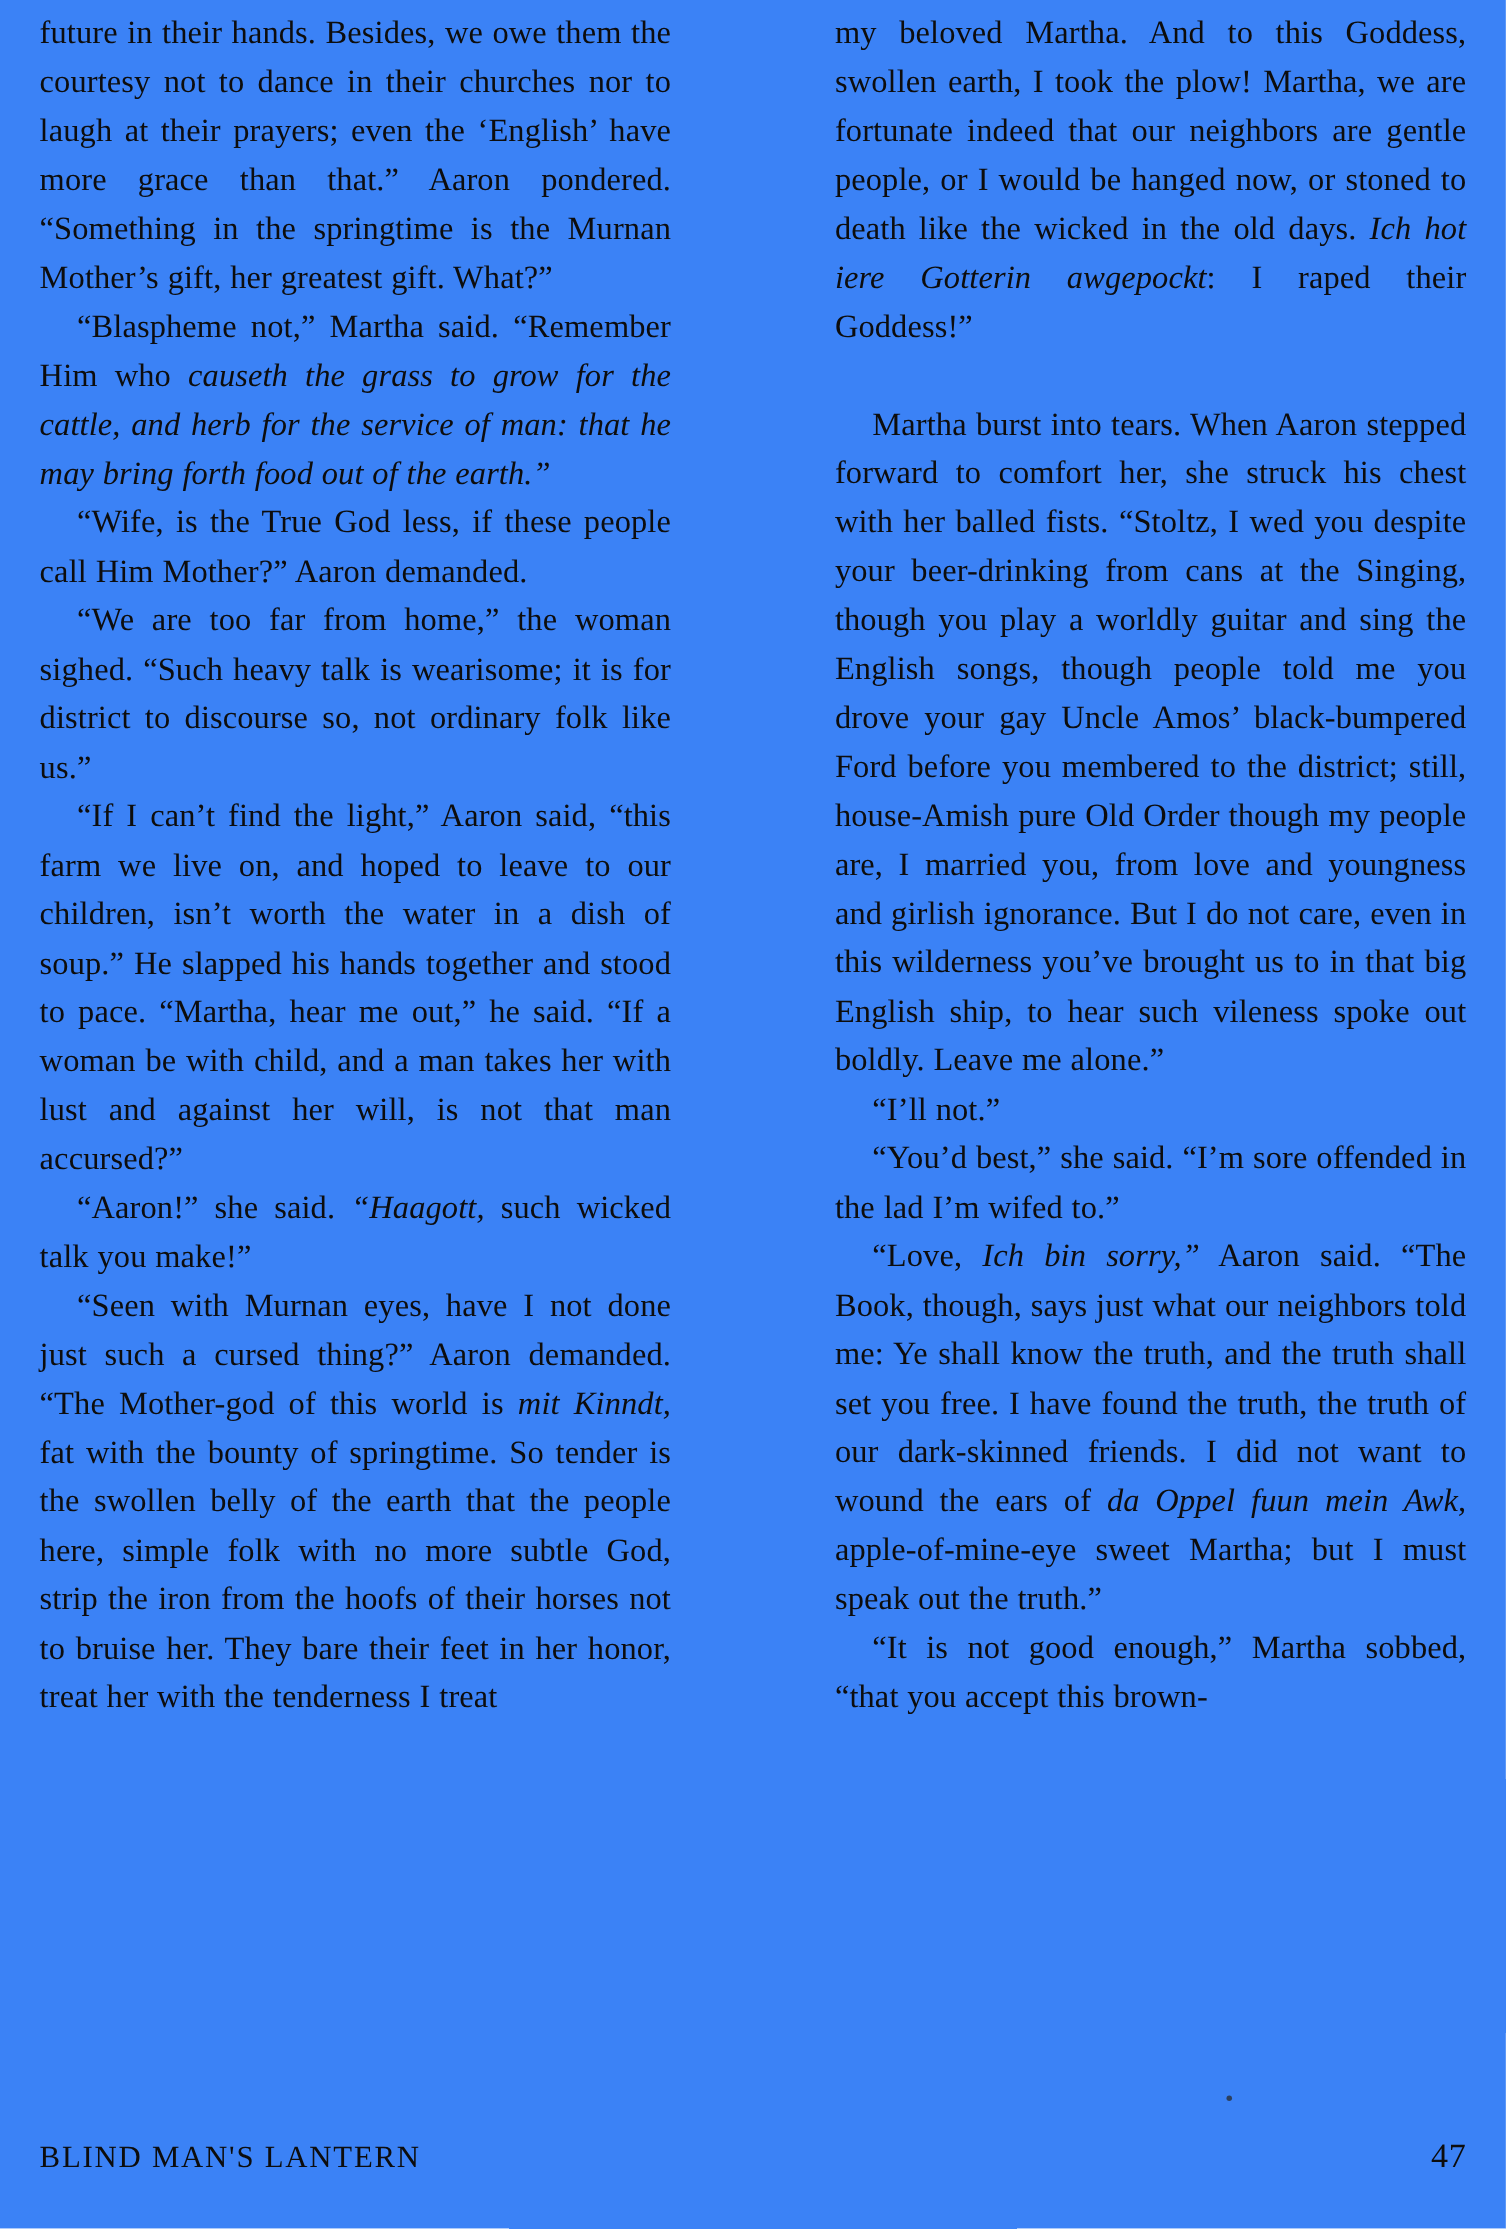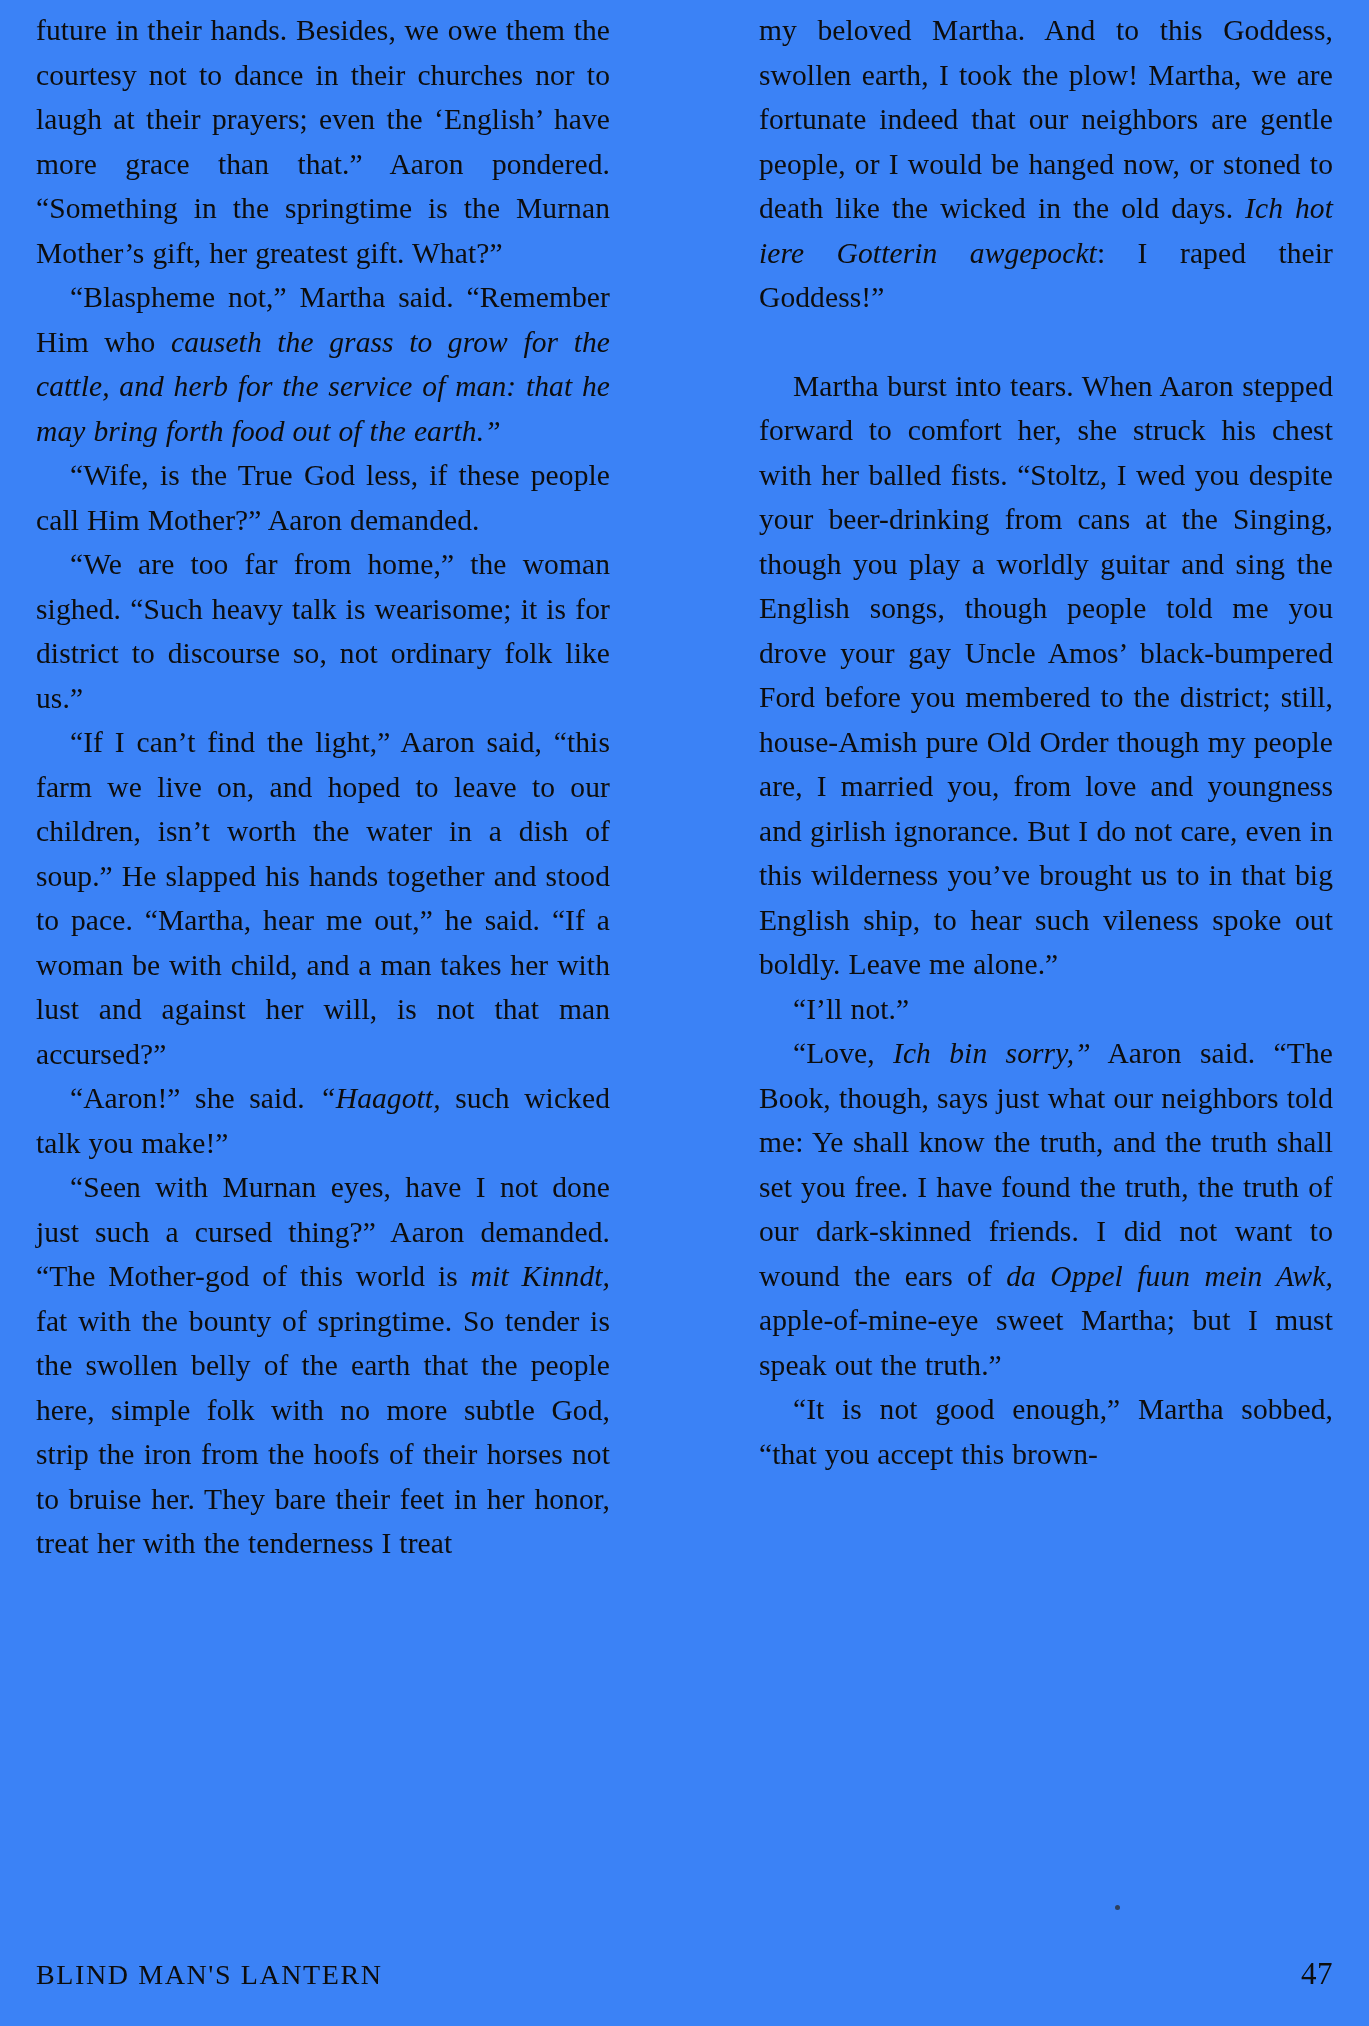--- a/index.html
+++ b/index.html
@@ -44,21 +44,21 @@
   }
   p.indent { text-indent: 34px; }
   p.gap-before { margin-top: 44px; }
   em {
     font-style: italic;
   }
   .footer {
     position: absolute;
     left: 36px;
     right: 36px;
-    bottom: 34px;
+    bottom: 48px;
     display: flex;
     flex-direction: row;
     align-items: baseline;
     justify-content: space-between;
     font-size: 27px;
   }
   .running-head {
     font-variant: small-caps;
     letter-spacing: 1.6px;
     font-size: 28px;
@@ -88,20 +88,21 @@
         <p class="indent">“Wife, is the True God less, if these people call Him Mother?” Aaron demanded.</p>
         <p class="indent">“We are too far from home,” the woman sighed. “Such heavy talk is wearisome; it is for district to discourse so, not ordinary folk like us.”</p>
         <p class="indent">“If I can’t find the light,” Aaron said, “this farm we live on, and hoped to leave to our children, isn’t worth the water in a dish of soup.” He slapped his hands together and stood to pace. “Martha, hear me out,” he said. “If a woman be with child, and a man takes her with lust and against her will, is not that man accursed?”</p>
         <p class="indent">“Aaron!” she said. <em>“Haagott,</em> such wicked talk you make!”</p>
         <p class="indent">“Seen with Murnan eyes, have I not done just such a cursed thing?” Aaron demanded. “The Mother-god of this world is <em>mit Kinndt,</em> fat with the bounty of springtime. So tender is the swollen belly of the earth that the people here, simple folk with no more subtle God, strip the iron from the hoofs of their horses not to bruise her. They bare their feet in her honor, treat her with the tenderness I treat</p>
       </div>
     <div class="col col-right">
         <p>my beloved Martha. And to this Goddess, swollen earth, I took the plow! Martha, we are fortunate indeed that our neighbors are gentle people, or I would be hanged now, or stoned to death like the wicked in the old days. <em>Ich hot iere Gotterin awgepockt</em>: I raped their Goddess!”</p>
         <p class="indent gap-before">Martha burst into tears. When Aaron stepped forward to comfort her, she struck his chest with her balled fists. “Stoltz, I wed you despite your beer-drinking from cans at the Singing, though you play a worldly guitar and sing the English songs, though people told me you drove your gay Uncle Amos’ black-bumpered Ford before you membered to the district; still, house-Amish pure Old Order though my people are, I married you, from love and youngness and girlish ignorance. But I do not care, even in this wilderness you’ve brought us to in that big English ship, to hear such vileness spoke out boldly. Leave me alone.”</p>
         <p class="indent">“I’ll not.”</p>
+        <p class="indent">“You’d best,” she said. “I’m sore offended in the lad I’m wifed to.”</p>
         <p class="indent">“Love, <em>Ich bin sorry,”</em> Aaron said. “The Book, though, says just what our neighbors told me: Ye shall know the truth, and the truth shall set you free. I have found the truth, the truth of our dark-skinned friends. I did not want to wound the ears of <em>da Oppel fuun mein Awk,</em> apple-of-mine-eye sweet Martha; but I must speak out the truth.”</p>
         <p class="indent">“It is  not good enough,” Martha sobbed, “that you accept this brown-</p>
       </div>
   </div>
 
   <div class="footer">
     <div class="running-head">BLIND MAN'S LANTERN</div>
     <div class="page-number">47</div>
   </div>
 

